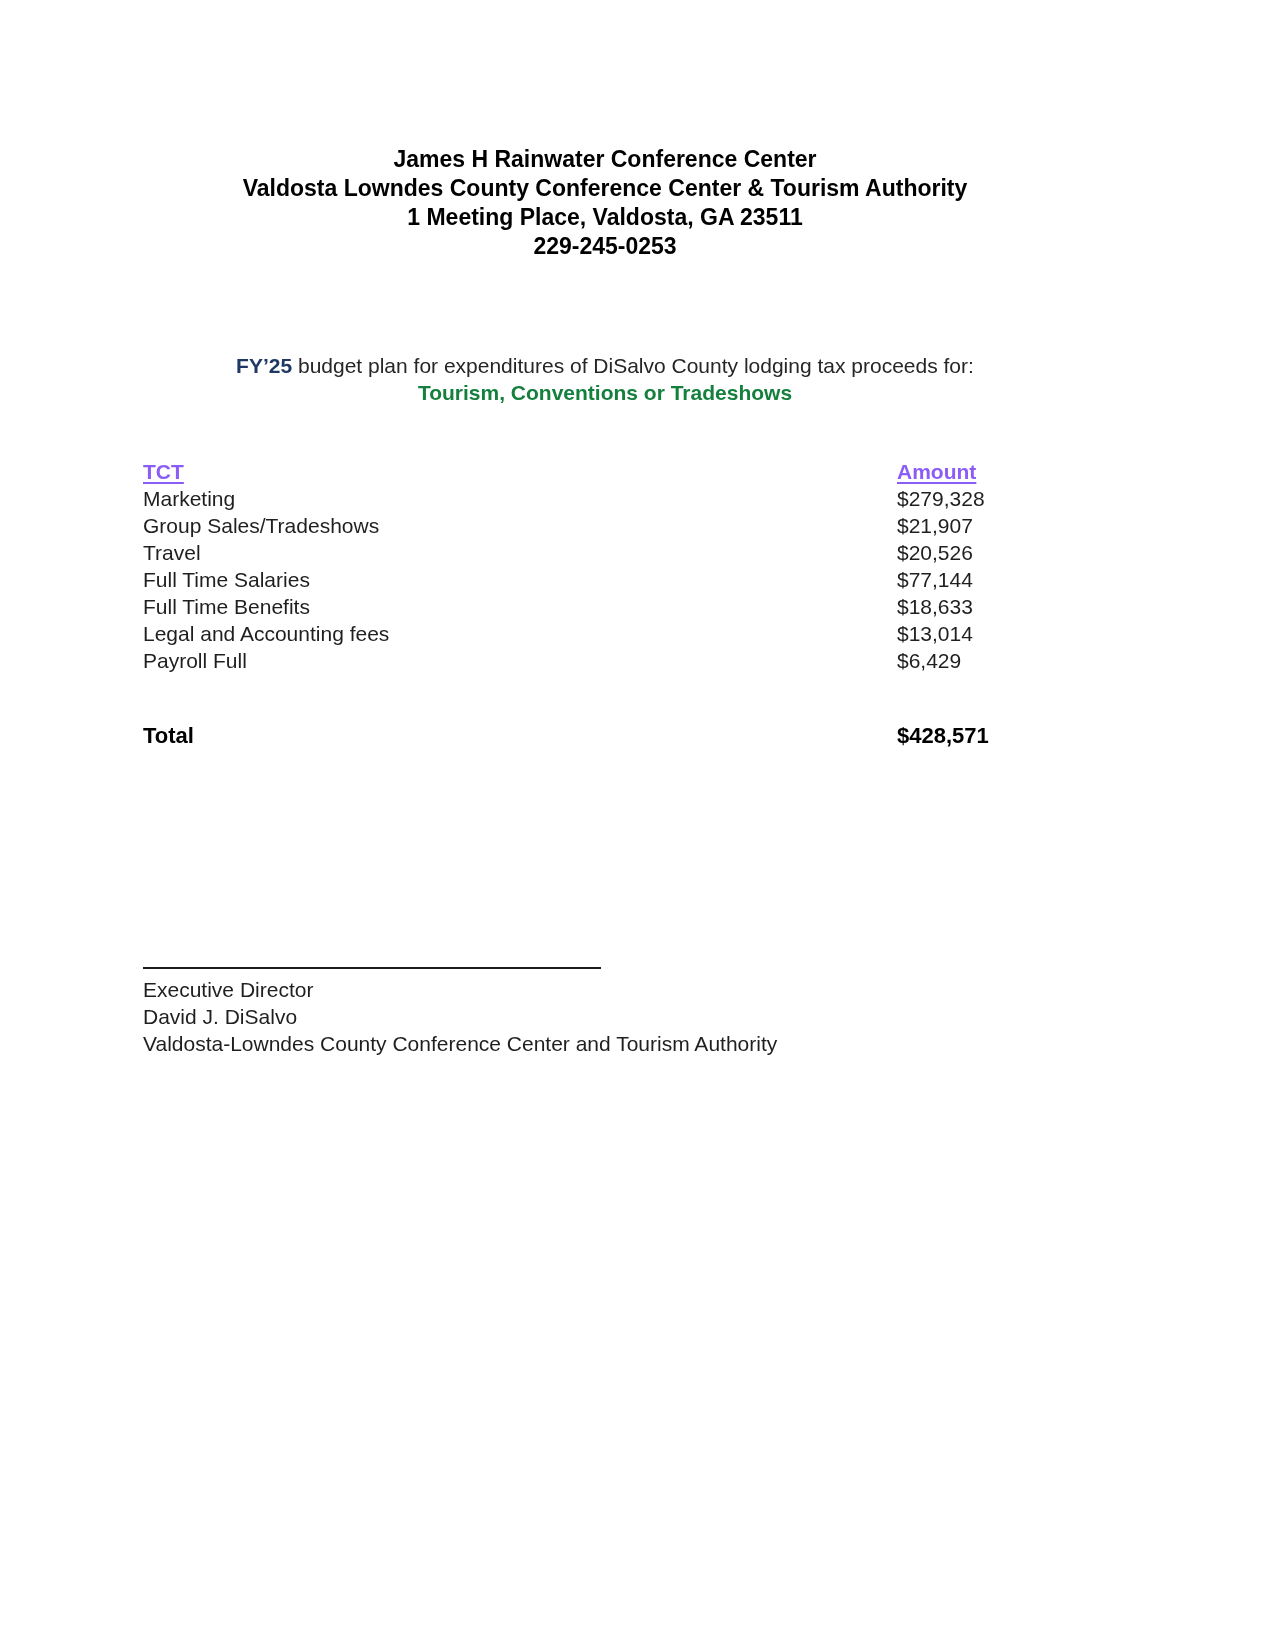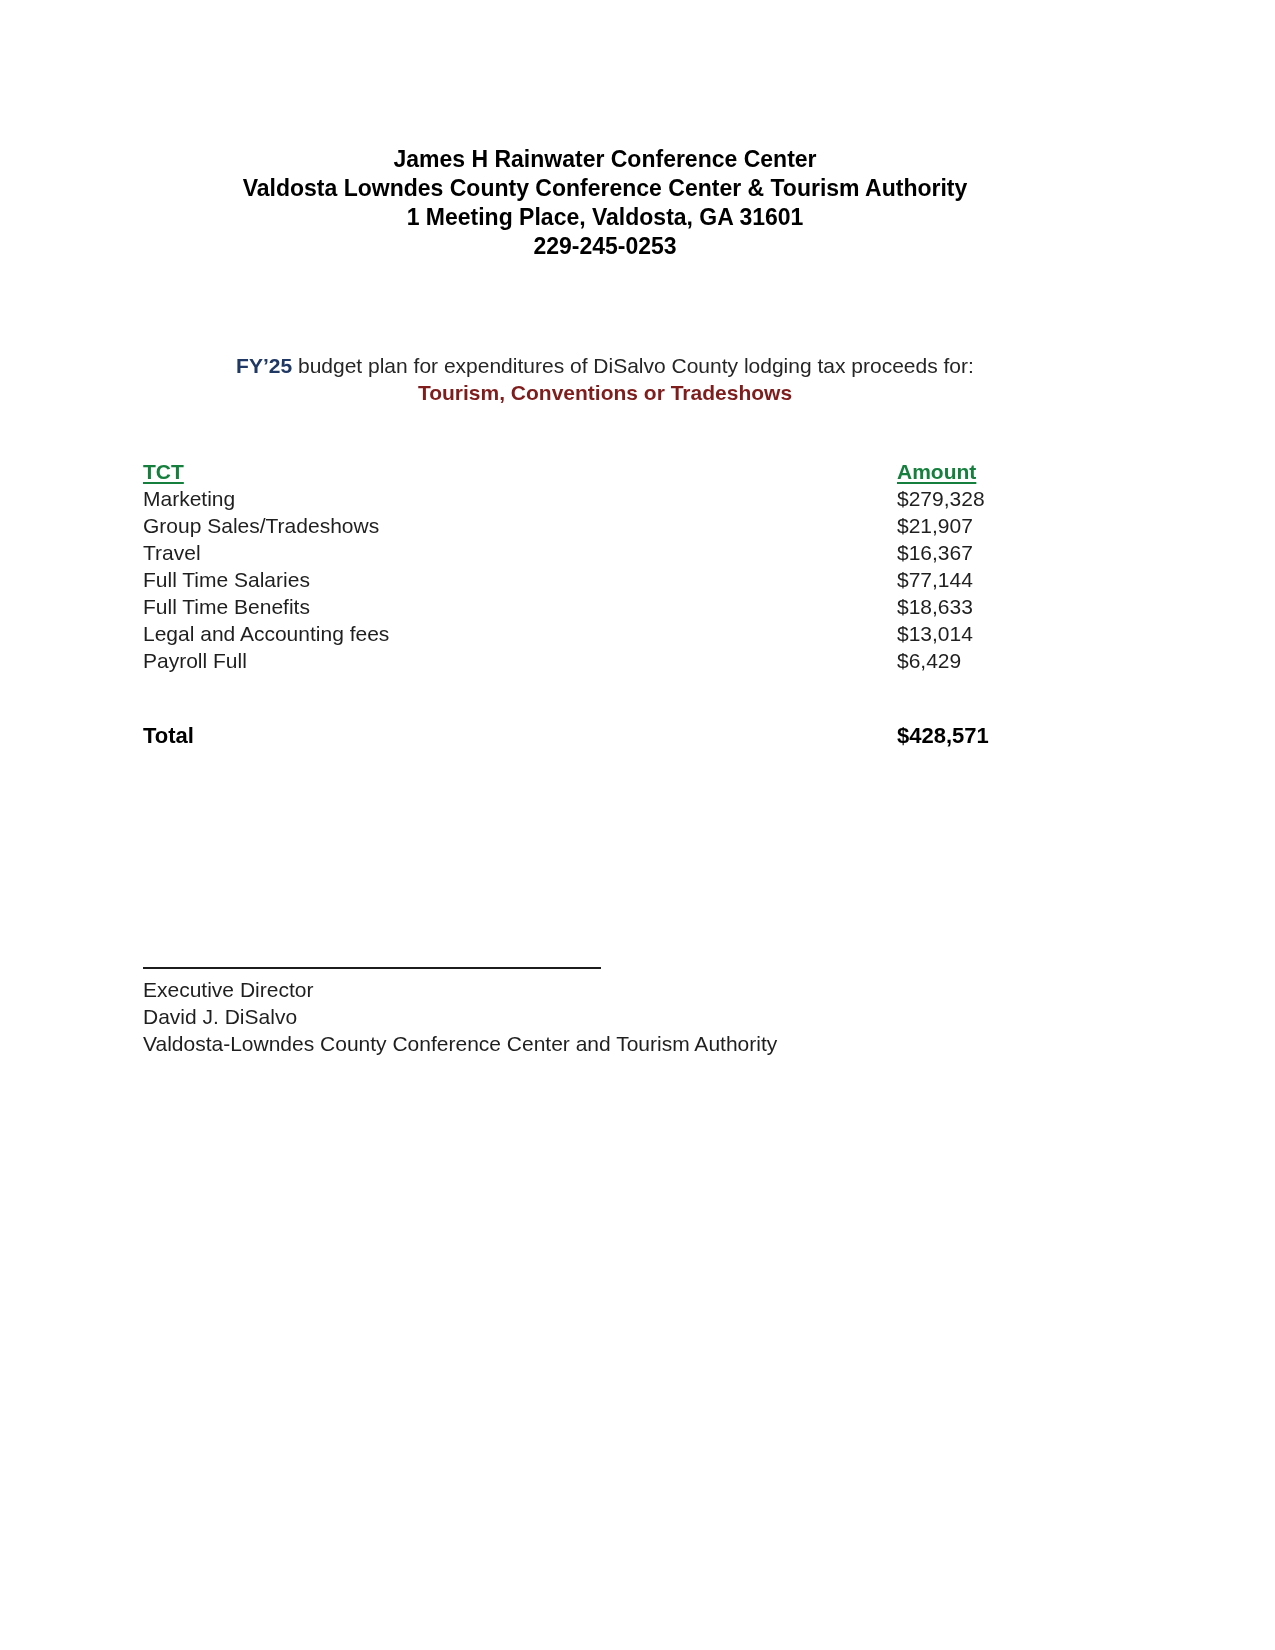--- a/index.html
+++ b/index.html
@@ -37,33 +37,33 @@
   }
   .fy-accent {
     font-weight: bold;
     color: #1F3864;
   }
   .category-line {
     text-align: center;
     font-size: 21px;
     line-height: 27px;
     font-weight: bold;
-    color: #7f1d1d;
+    color: #15803d;
   }
   .budget-table {
     margin-top: 52px;
     font-size: 21px;
     line-height: 27px;
   }
   .t-row { display: flex; }
   .t-label { width: 754px; flex: 0 0 754px; }
   .t-amount { flex: 1; }
   .t-header .hdr {
     font-weight: bold;
-    color: #15803d;
+    color: #8b5cf6;
     text-decoration: underline;
     text-decoration-thickness: 2px;
     text-underline-offset: 3px;
   }
   .total-row {
     margin-top: 48px;
     display: flex;
     font-size: 22px;
     line-height: 27px;
     font-weight: bold;
@@ -85,21 +85,21 @@
 </style>
 </head>
 <body>
 
 <div class="page">
   <div class="content">
 
     <div class="doc-header">
       <div>James H Rainwater Conference Center</div>
       <div>Valdosta Lowndes County Conference Center &amp; Tourism Authority</div>
-      <div>1 Meeting Place, Valdosta, GA 31601</div>
+      <div>1 Meeting Place, Valdosta, GA 23511</div>
       <div>229-245-0253</div>
     </div>
 
     <div class="subject-line"><span class="fy-accent">FY’25</span><span> budget plan for expenditures of DiSalvo County lodging tax proceeds for:</span></div>
 
     <div class="category-line">Tourism, Conventions or Tradeshows</div>
 
     <div class="budget-table">
 
       <div class="t-row t-header">
@@ -110,21 +110,21 @@
       <div class="t-row">
         <div class="t-label">Marketing</div>
         <div class="t-amount">$279,328</div>
       </div>
       <div class="t-row">
         <div class="t-label">Group Sales/Tradeshows</div>
         <div class="t-amount">$21,907</div>
       </div>
       <div class="t-row">
         <div class="t-label">Travel</div>
-        <div class="t-amount">$16,367</div>
+        <div class="t-amount">$20,526</div>
       </div>
       <div class="t-row">
         <div class="t-label">Full Time Salaries</div>
         <div class="t-amount">$77,144</div>
       </div>
       <div class="t-row">
         <div class="t-label">Full Time Benefits</div>
         <div class="t-amount">$18,633</div>
       </div>
       <div class="t-row">

